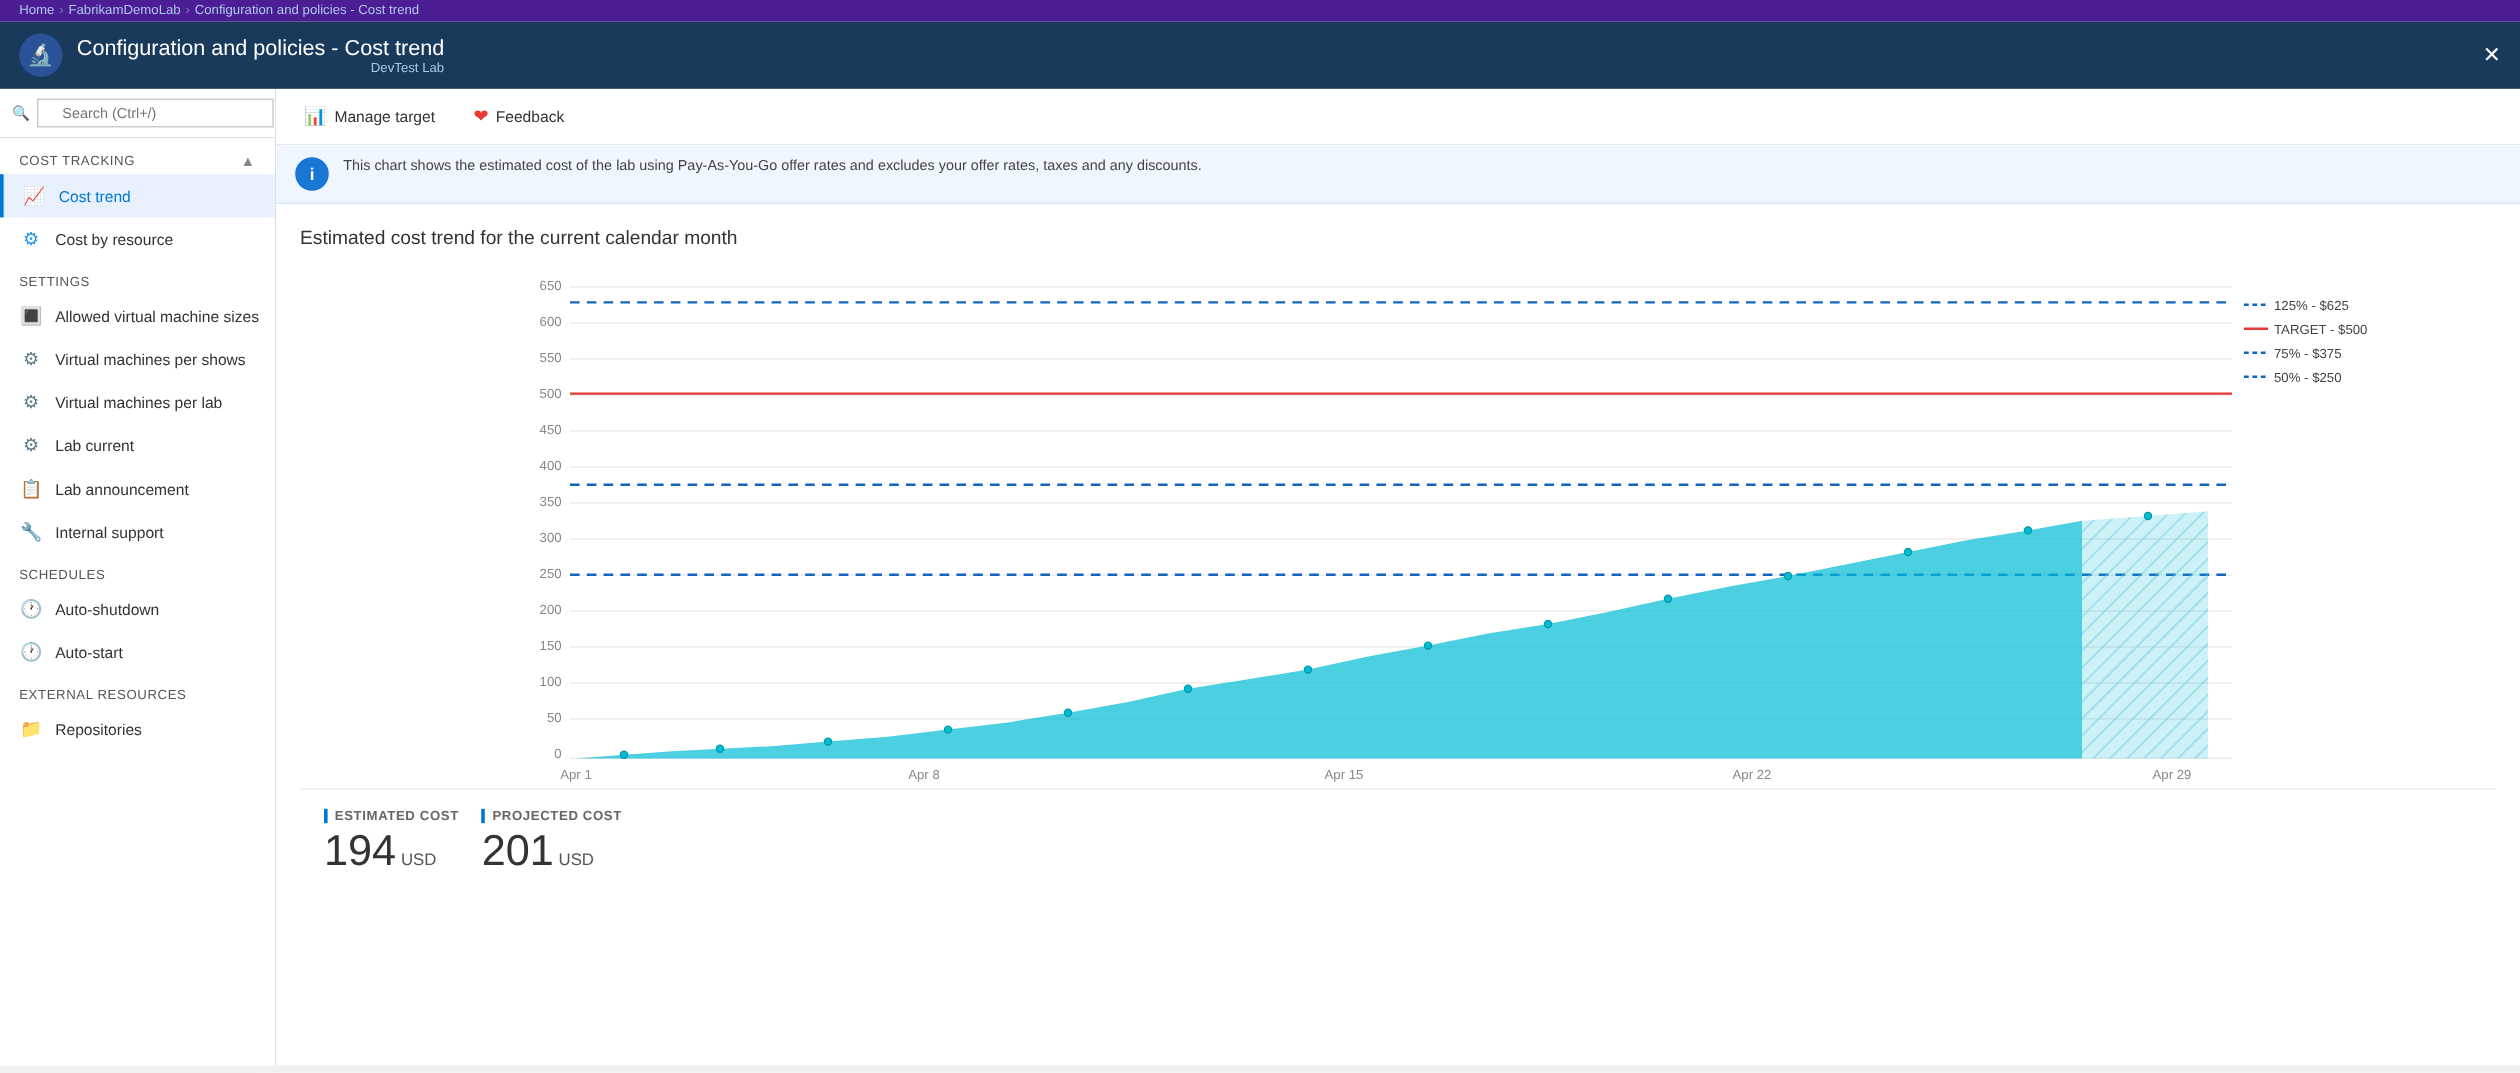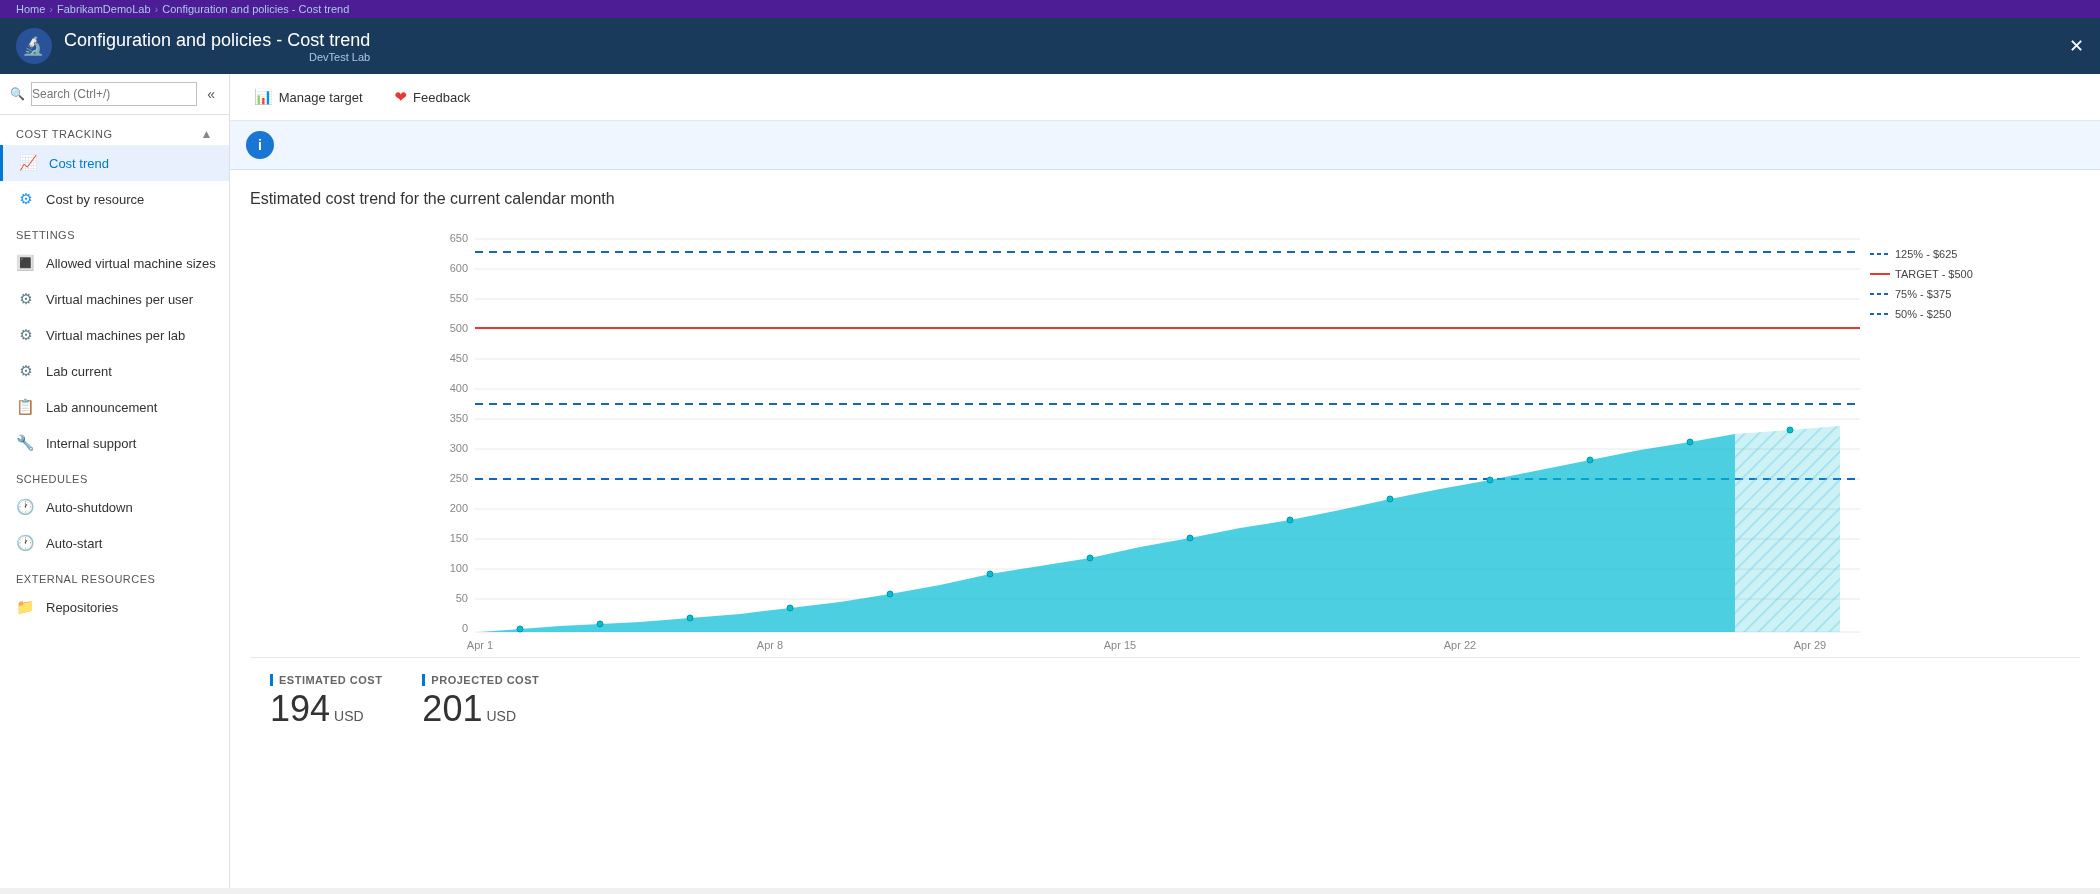--- a/index.html
+++ b/index.html
@@ -165,21 +165,21 @@
     }
 
     
     .chart-wrapper {
       position: relative;
       width: 100%;
     }
 
     
     .cost-summary {
-      display: flex; gap: 40px;
+      display: flex; gap: 19px;
       padding: 16px 20px;
       border-top: 1px solid #e8e8e8;
     }
     .cost-item { display: flex; flex-direction: column; }
     .cost-label {
       font-size: 11px; color: #666; font-weight: 600;
       text-transform: uppercase; letter-spacing: 0.5px;
       border-left: 3px solid #0078d4;
       padding-left: 6px;
       margin-bottom: 2px;
@@ -214,21 +214,21 @@
     <span class="sub-title">DevTest Lab</span>
   </div>
   <button class="close-btn">✕</button>
 </div>
 
 <div class="app-layout">
 
   <div class="sidebar">
     <div class="sidebar-search">
       <span style="color:#888; font-size:12px;">🔍</span>
-      <input type="text" style="border: 1px solid rgb(192, 192, 192); padding: 4px 0; font-size: 12px; flex: 1 1 0%; outline: none; color: rgb(102, 102, 102);" placeholder="Search (Ctrl+/)">
+      <input type="text" style="border: 1px solid rgb(192, 192, 192); padding: 4px 20px; font-size: 12px; flex: 1 1 0%; outline: none; color: rgb(102, 102, 102);" placeholder="Search (Ctrl+/)">
       <button class="collapse-btn">«</button>
     </div>
 
     <div class="sidebar-section-header">
       <span>COST TRACKING</span>
       <span class="chevron">▲</span>
     </div>
     <div class="sidebar-item active">
       <span class="icon icon-trend">📈</span>
       <span>Cost trend</span>
@@ -240,21 +240,21 @@
 
     <div class="sidebar-section-header">
       <span>SETTINGS</span>
     </div>
     <div class="sidebar-item">
       <span class="icon icon-vm-sizes">🔳</span>
       <span>Allowed virtual machine sizes</span>
     </div>
     <div class="sidebar-item">
       <span class="icon icon-vm-user">⚙</span>
-      <span>Virtual machines per user</span>
+      <span>Virtual machines per shows</span>
     </div>
     <div class="sidebar-item">
       <span class="icon icon-vm-lab">⚙</span>
       <span>Virtual machines per lab</span>
     </div>
     <div class="sidebar-item">
       <span class="icon icon-lab-settings">⚙</span>
       <span>Lab current</span>
     </div>
     <div class="sidebar-item">
@@ -295,20 +295,21 @@
         <span>Manage target</span>
       </button>
       <button class="toolbar-btn">
         <span class="icon" style="color:#e53935;">❤</span>
         <span>Feedback</span>
       </button>
     </div>
 
     <div class="info-banner">
       <div class="info-icon">i</div>
+      <span>This chart shows the estimated cost of the lab using Pay-As-You-Go offer rates and excludes your offer rates, taxes and any discounts.</span>
     </div>
 
     <div class="chart-section">
       <div class="chart-title">Estimated cost trend for the current calendar month</div>
 
       <div class="chart-wrapper">
         <svg width="100%" height="430" viewBox="0 0 1450 430">
 
           <text x="28" y="18" font-size="11" fill="#888" text-anchor="end">650</text>
           <text x="28" y="48" font-size="11" fill="#888" text-anchor="end">600</text>

